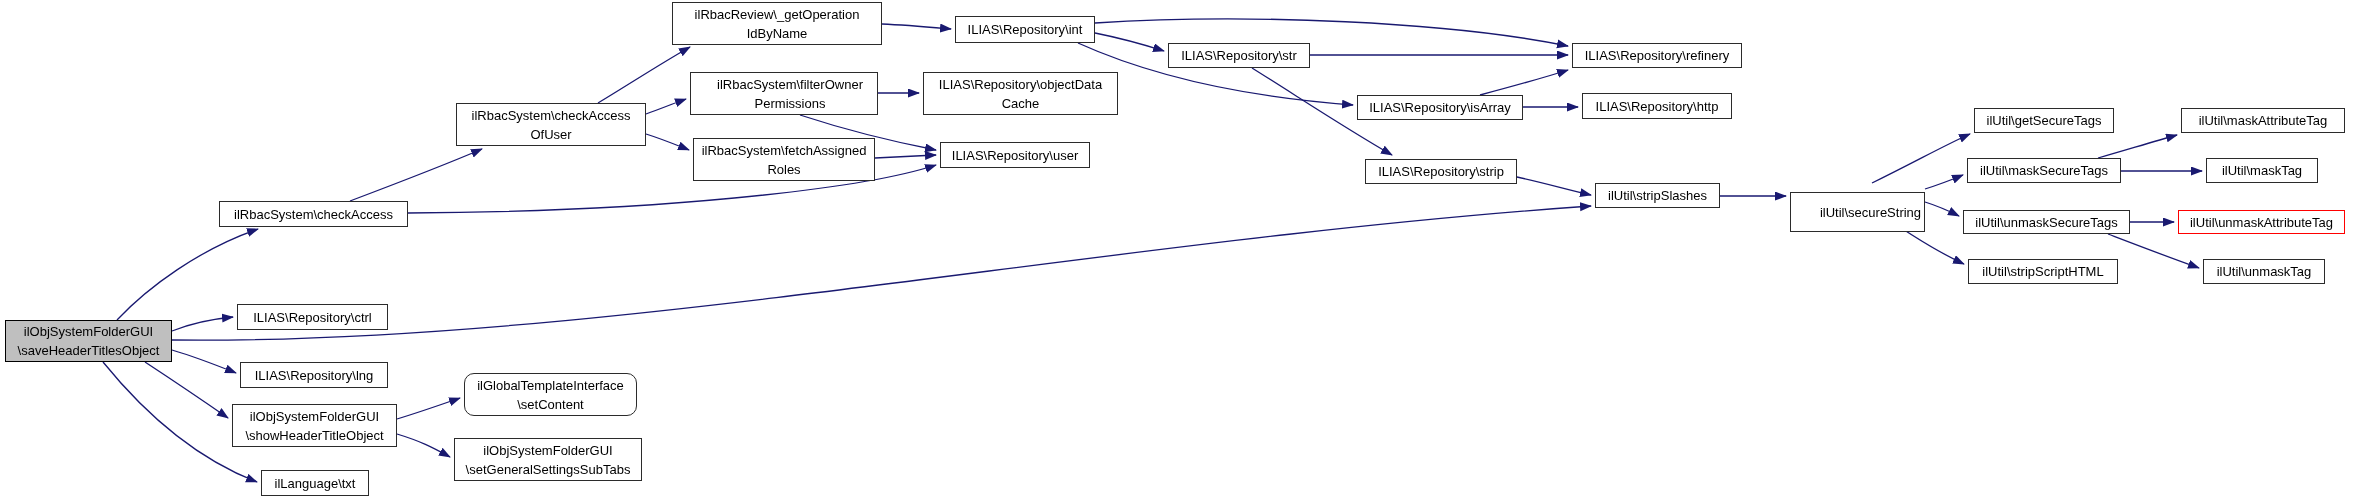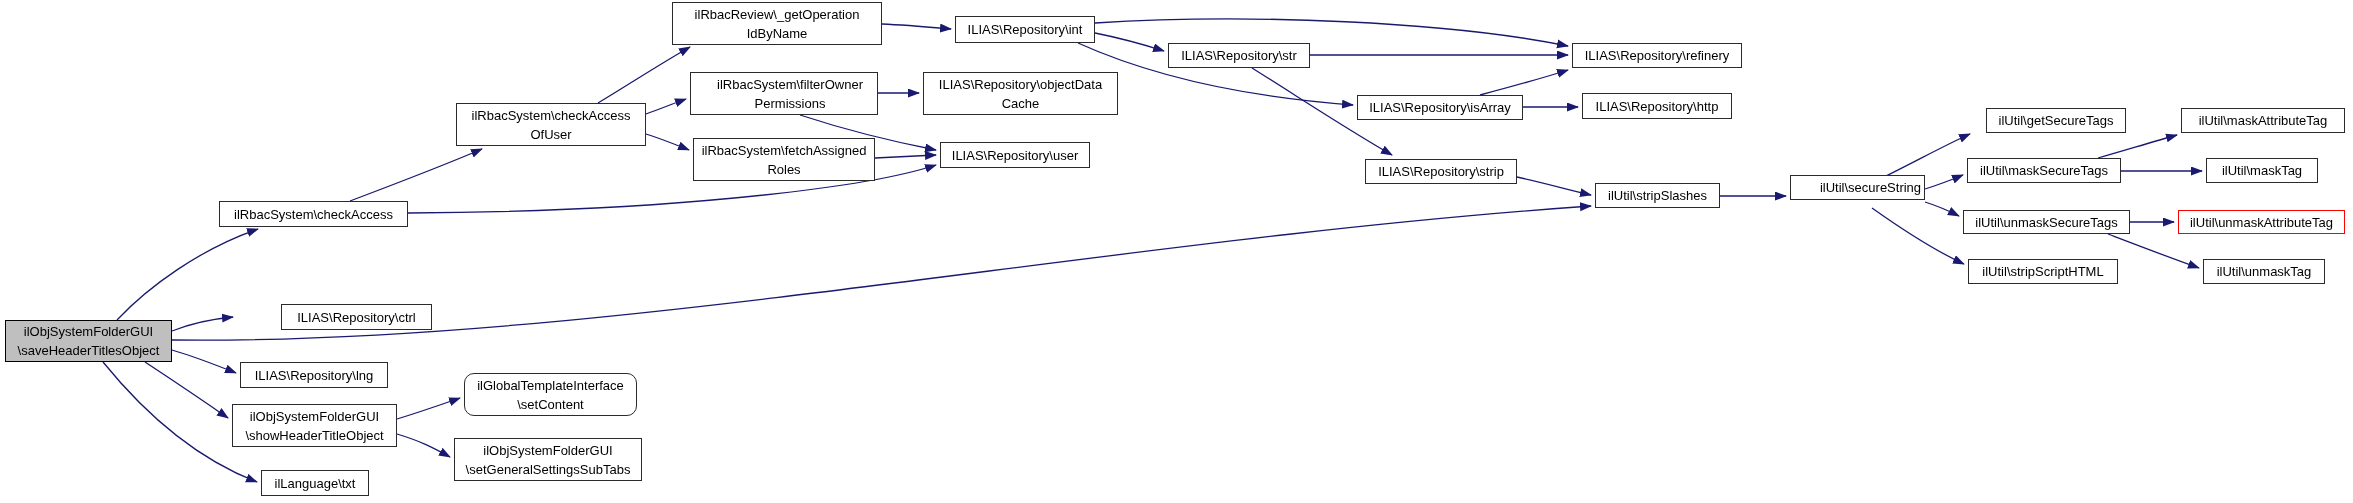--- a/index.html
+++ b/index.html
@@ -105,21 +105,21 @@
       </g>
   </svg>
   <div id="nodes">
       <div class="node current" style="left: 5px; top: 320px; width: 167px; height: 42px;">
         <div class="line">ilObjSystemFolderGUI</div>
         <div class="line">\saveHeaderTitlesObject</div>
       </div>
       <div class="node default" style="left: 219px; top: 201px; width: 189px; height: 26px;">
         <div class="line">ilRbacSystem\checkAccess</div>
       </div>
-      <div class="node default" style="left: 237px; top: 304px; width: 151px; height: 26px; margin-left: 44px;">
+      <div class="node default" style="left: 237px; top: 304px; width: 151px; height: 26px;">
         <div class="line">ILIAS\Repository\ctrl</div>
       </div>
       <div class="node default" style="left: 240px; top: 362px; width: 148px; height: 26px;">
         <div class="line">ILIAS\Repository\lng</div>
       </div>
       <div class="node default" style="left: 232px; top: 404px; width: 165px; height: 43px;">
         <div class="line">ilObjSystemFolderGUI</div>
         <div class="line">\showHeaderTitleObject</div>
       </div>
       <div class="node default" style="left: 261px; top: 470px; width: 108px; height: 26px;">
@@ -170,24 +170,24 @@
       </div>
       <div class="node default" style="left: 1572px; top: 43px; width: 170px; height: 25px;">
         <div class="line">ILIAS\Repository\refinery</div>
       </div>
       <div class="node default" style="left: 1582px; top: 93px; width: 150px; height: 26px;">
         <div class="line">ILIAS\Repository\http</div>
       </div>
       <div class="node default" style="left: 1595px; top: 183px; width: 125px; height: 25px;">
         <div class="line">ilUtil\stripSlashes</div>
       </div>
-      <div class="node default" style="left: 1790px; top: 175px; width: 135px; height: 25px; padding-left: 26px;">
+      <div class="node default" style="left: 1790px; top: 192px; width: 135px; height: 40px; padding-left: 26px;">
         <div class="line">ilUtil\secureString</div>
       </div>
-      <div class="node default" style="left: 1974px; top: 108px; width: 140px; height: 25px; margin-left: 12px;">
+      <div class="node default" style="left: 1974px; top: 108px; width: 140px; height: 25px;">
         <div class="line">ilUtil\getSecureTags</div>
       </div>
       <div class="node default" style="left: 1967px; top: 158px; width: 154px; height: 25px;">
         <div class="line">ilUtil\maskSecureTags</div>
       </div>
       <div class="node default" style="left: 1963px; top: 210px; width: 167px; height: 24px;">
         <div class="line">ilUtil\unmaskSecureTags</div>
       </div>
       <div class="node default" style="left: 1968px; top: 259px; width: 150px; height: 25px;">
         <div class="line">ilUtil\stripScriptHTML</div>

